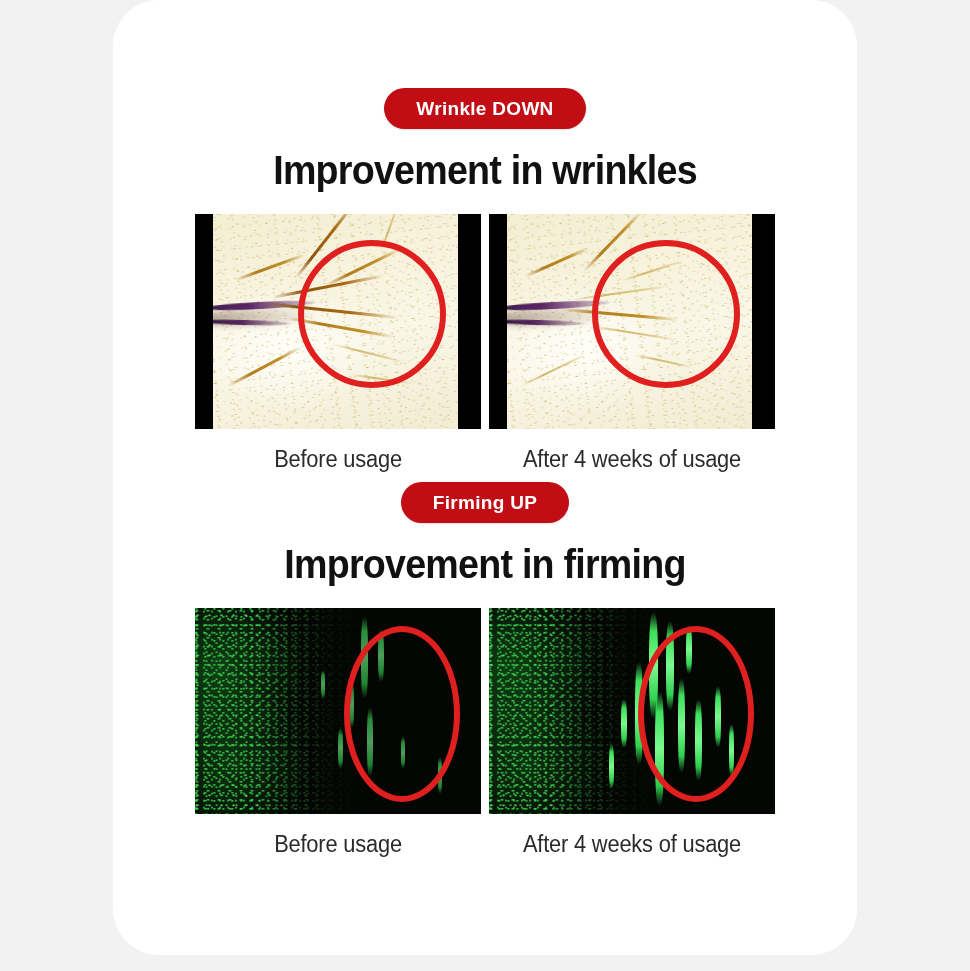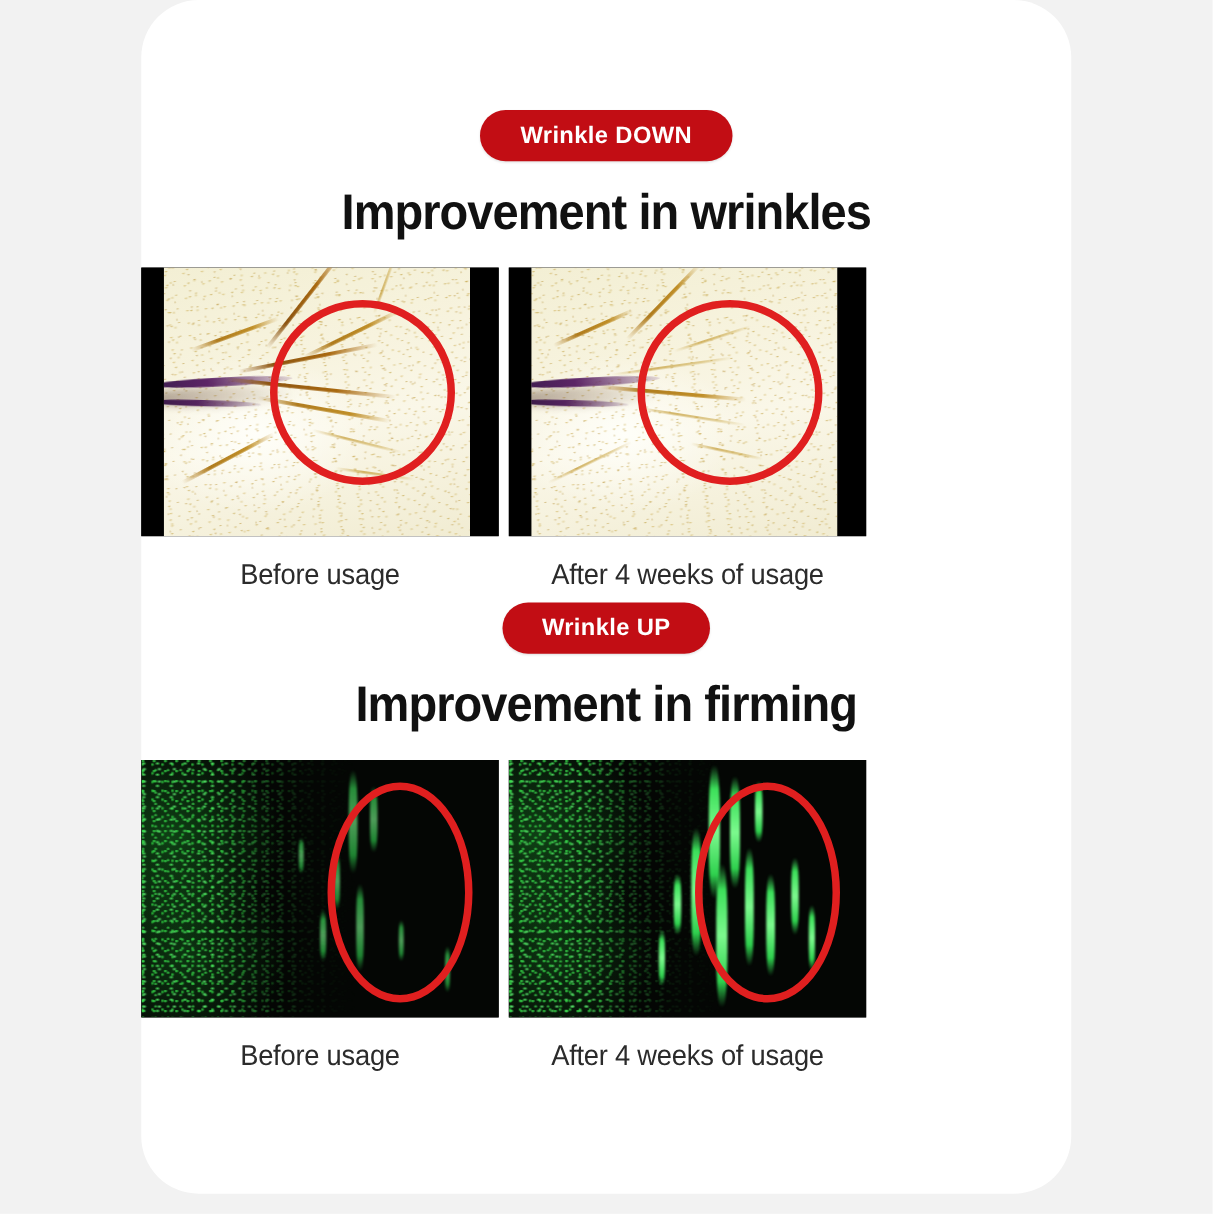--- a/index.html
+++ b/index.html
@@ -74,21 +74,21 @@
     color: #111111;
     letter-spacing: -0.8px;
     line-height: 1.08;
     transform: scaleX(0.94);
   }
 
   
   .pair {
     margin-top: 22px;
     display: flex;
-    justify-content: flex-start;
+    justify-content: center;
     gap: 8px;
   }
   .panel {
     width: 286px;
   }
   .frame {
     position: relative;
     width: 286px;
     height: 215px;
     overflow: hidden;
@@ -298,21 +298,21 @@
           </div>
           <div class="caption">After 4 weeks of usage</div>
         </div>
 
       </div>
     </div>
 
     <div class="section section-firming">
 
       <div class="badge-row">
-        <span class="badge">Wrinkle UP</span>
+        <span class="badge">Firming UP</span>
       </div>
 
       <div class="heading">Improvement in firming</div>
 
       <div class="pair">
 
         <div class="panel">
           <div class="frame frame-firming">
             <div class="fluo">
               <div class="fiber sparse" style="left:58%; top:4%;  width:7px;  height:40%;"></div>

